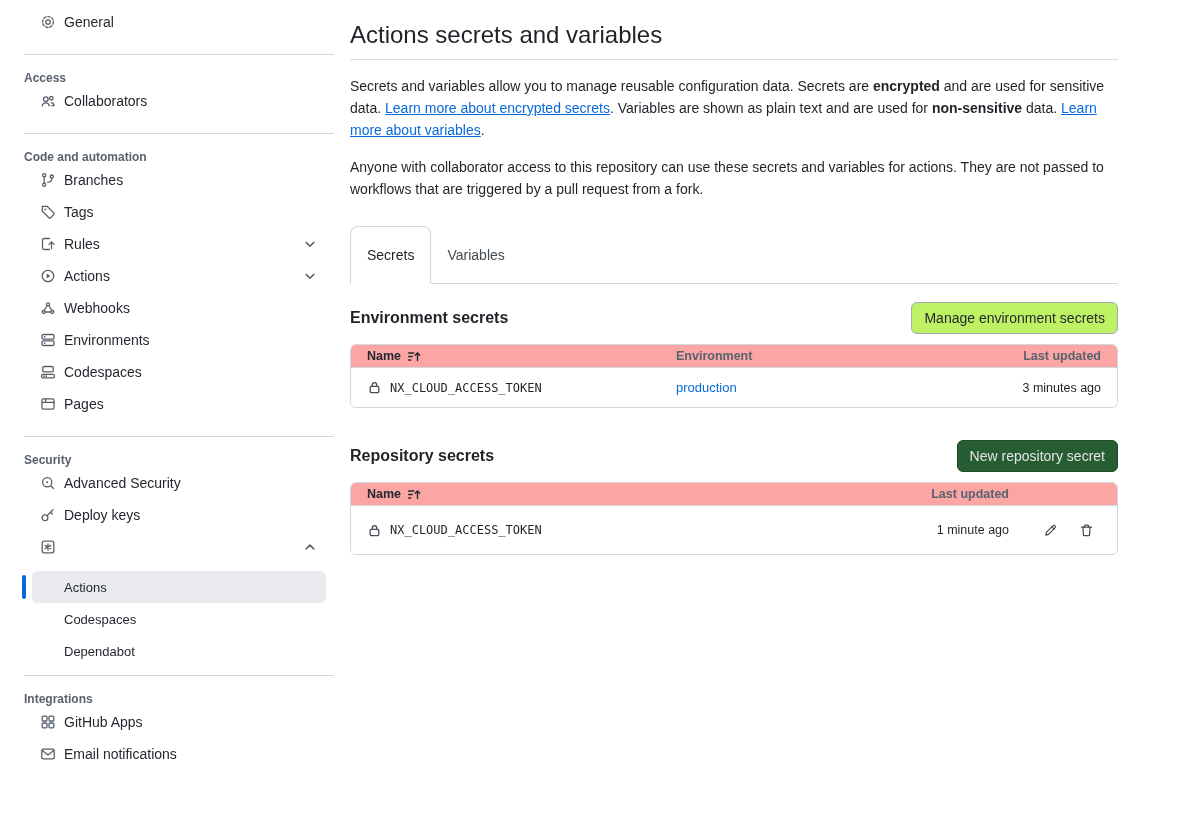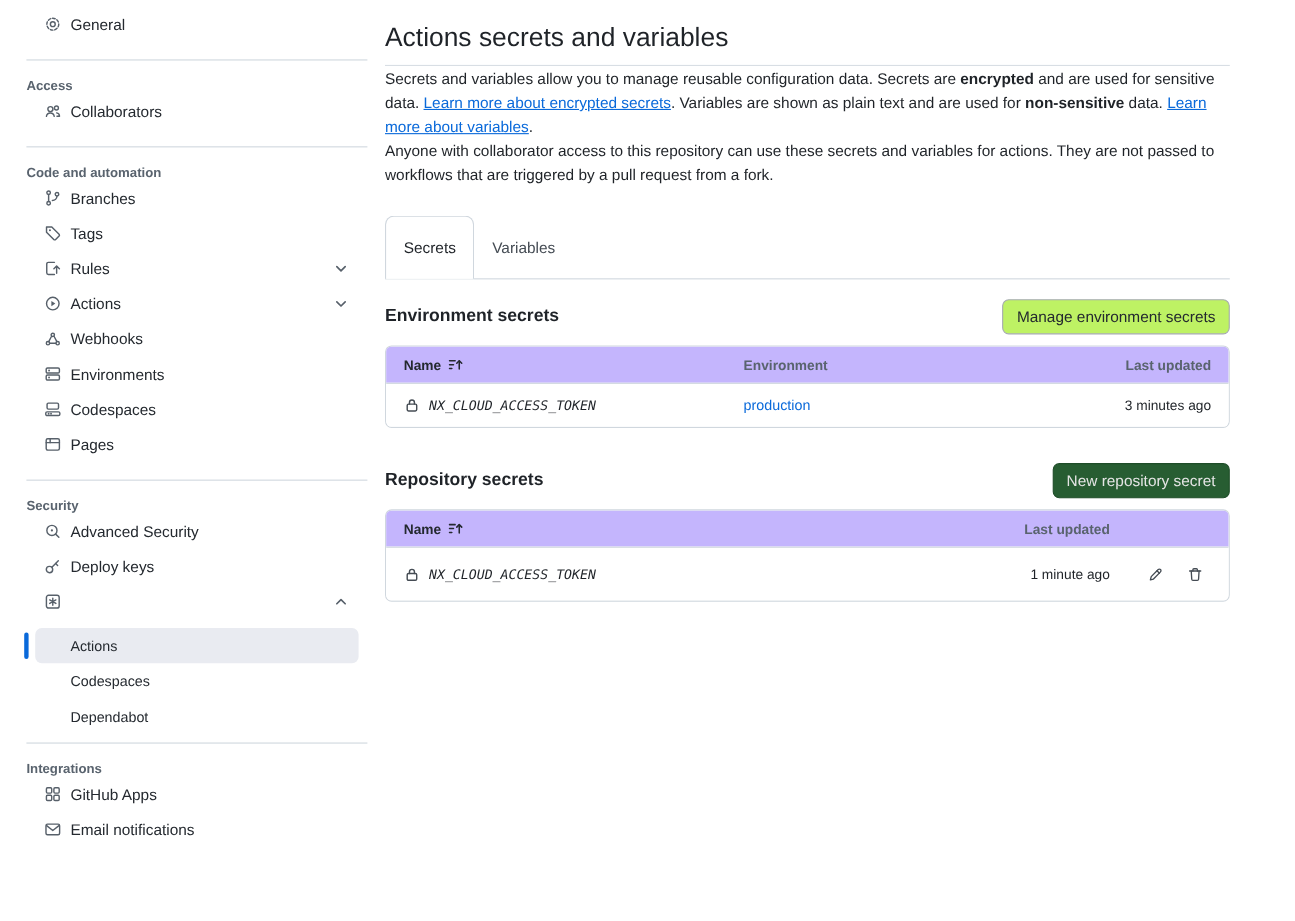--- a/index.html
+++ b/index.html
@@ -24,51 +24,51 @@
     margin:0 8px 0 32px; padding-left:32px; font-size:13px; color:#24292f;
     border-radius:6px; cursor:pointer; }
   .sub-item.active { background:#e9ebf1; }
   .active-bar { position:absolute; left:-10px; top:4px; width:4px; height:24px;
     border-radius:2px; background:#0969da; }
 
   
   .main { position:absolute; left:350px; top:0; width:768px; padding-top:20px; }
   h1.title { font-size:24px; font-weight:400; line-height:30px; padding-bottom:9px;
     border-bottom:1px solid #d8dee4; }
-  p.body-p { font-size:14px; line-height:22px; color:#1f2328; }
+  p.body-p { font-size:14px; line-height:22px; margin-top:15px; color:#1f2328; }
   .b { font-weight:700; }
   a.lnk { color:#0969da; text-decoration:underline; cursor:pointer; }
 
   .tabnav { margin-top:26px; border-bottom:1px solid #d0d7de; display:flex; }
   .tab { font-family:inherit; font-size:14px; background:none; border:none;
     padding:20px 16px; color:#454c54; cursor:pointer; }
   .tab.active { background:#fff; border:1px solid #d0d7de; border-bottom:1px solid #fff;
     border-radius:8px 8px 0 0; margin-bottom:-1px; color:#1f2328; }
 
   .sec-head { display:flex; align-items:center; justify-content:space-between;
     margin-top:18px; height:32px; }
   .sec-head h2 { font-size:16px; font-weight:700; }
   .btn { font-family:inherit; font-size:14px; font-weight:500; color:#24292f;
     background:#bef264; border:1px solid #a6aab1; border-radius:6px; height:32px;
     padding:0 12px; cursor:pointer; }
   .btn.green { background:#275d32; border-color:#1f4d29; color:#e5e5e5; font-weight:400; }
 
   .tbl { margin-top:10px; border:1px solid #d0d7de; border-radius:6px; overflow:hidden; }
-  .tbl-h { background:#c4b5fd; display:grid; align-items:center; padding:0 16px; height:33px; }
+  .tbl-h { background:#fca5a5; display:grid; align-items:center; padding:0 16px; height:22px; }
   .tbl-r { background:#fff; border-top:1px solid #d0d7de; display:grid; align-items:center; padding:0 16px; }
   .env-grid { grid-template-columns:309px 1fr 160px; }
   .repo-grid { grid-template-columns:1fr 130px 92px; }
   .th { font-size:12.5px; font-weight:700; color:#59636e; }
   .th.first { color:#24292f; display:flex; align-items:center; gap:6px; cursor:pointer; }
   .th.right { text-align:right; }
   .sort-ic svg { width:15px; height:15px; fill:none; stroke:#24292f; stroke-width:1.5;
     stroke-linecap:round; stroke-linejoin:round; display:block; }
   .row-env { height:40px; }
   .row-repo { height:49px; }
-  .name-cell { display:flex; align-items:center; gap:8px;font-style:italic; }
+  .name-cell { display:flex; align-items:center; gap:8px; }
   .lock svg { width:15px; height:15px; fill:none; stroke:#454c54; stroke-width:1.4;
     stroke-linecap:round; stroke-linejoin:round; display:block; }
   .mono { font-family:"DejaVu Sans Mono","Liberation Mono",monospace; font-size:12px; color:#1f2328; }
   .cell-link { font-size:13px; color:#0969da; text-decoration:none; cursor:pointer; justify-self:start; }
   .cell-time { font-size:12.5px; text-align:right; color:#1f2328; }
   .row-actions { display:flex; justify-content:flex-end; gap:6px; }
   .icon-btn { width:30px; height:30px; border:none; background:none; border-radius:6px;
     display:flex; align-items:center; justify-content:center; cursor:pointer; }
   .icon-btn svg { width:15px; height:15px; fill:none; stroke:#454c54; stroke-width:1.3;
     stroke-linecap:round; stroke-linejoin:round; display:block; }

